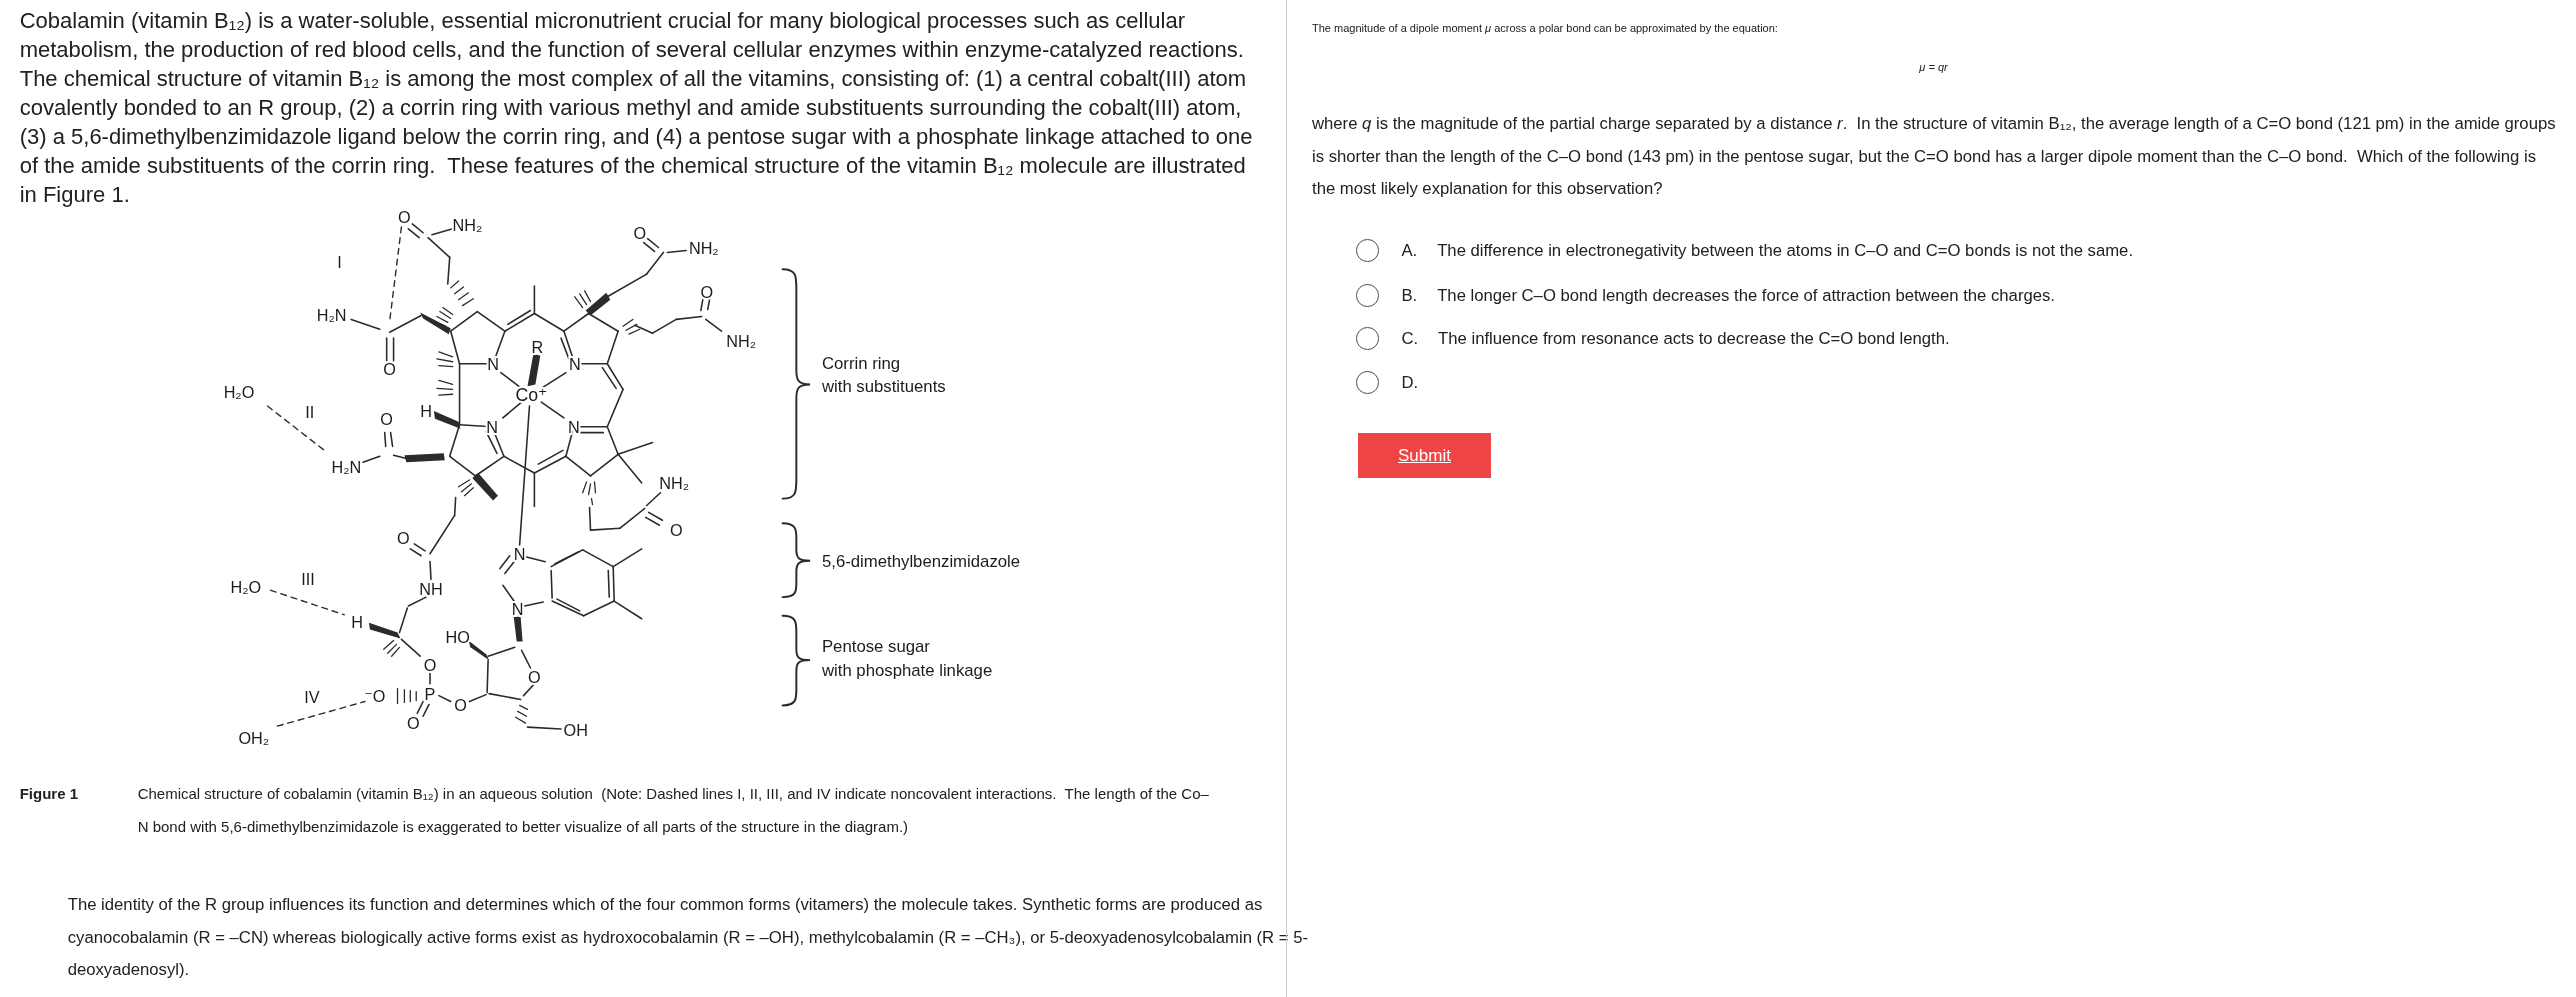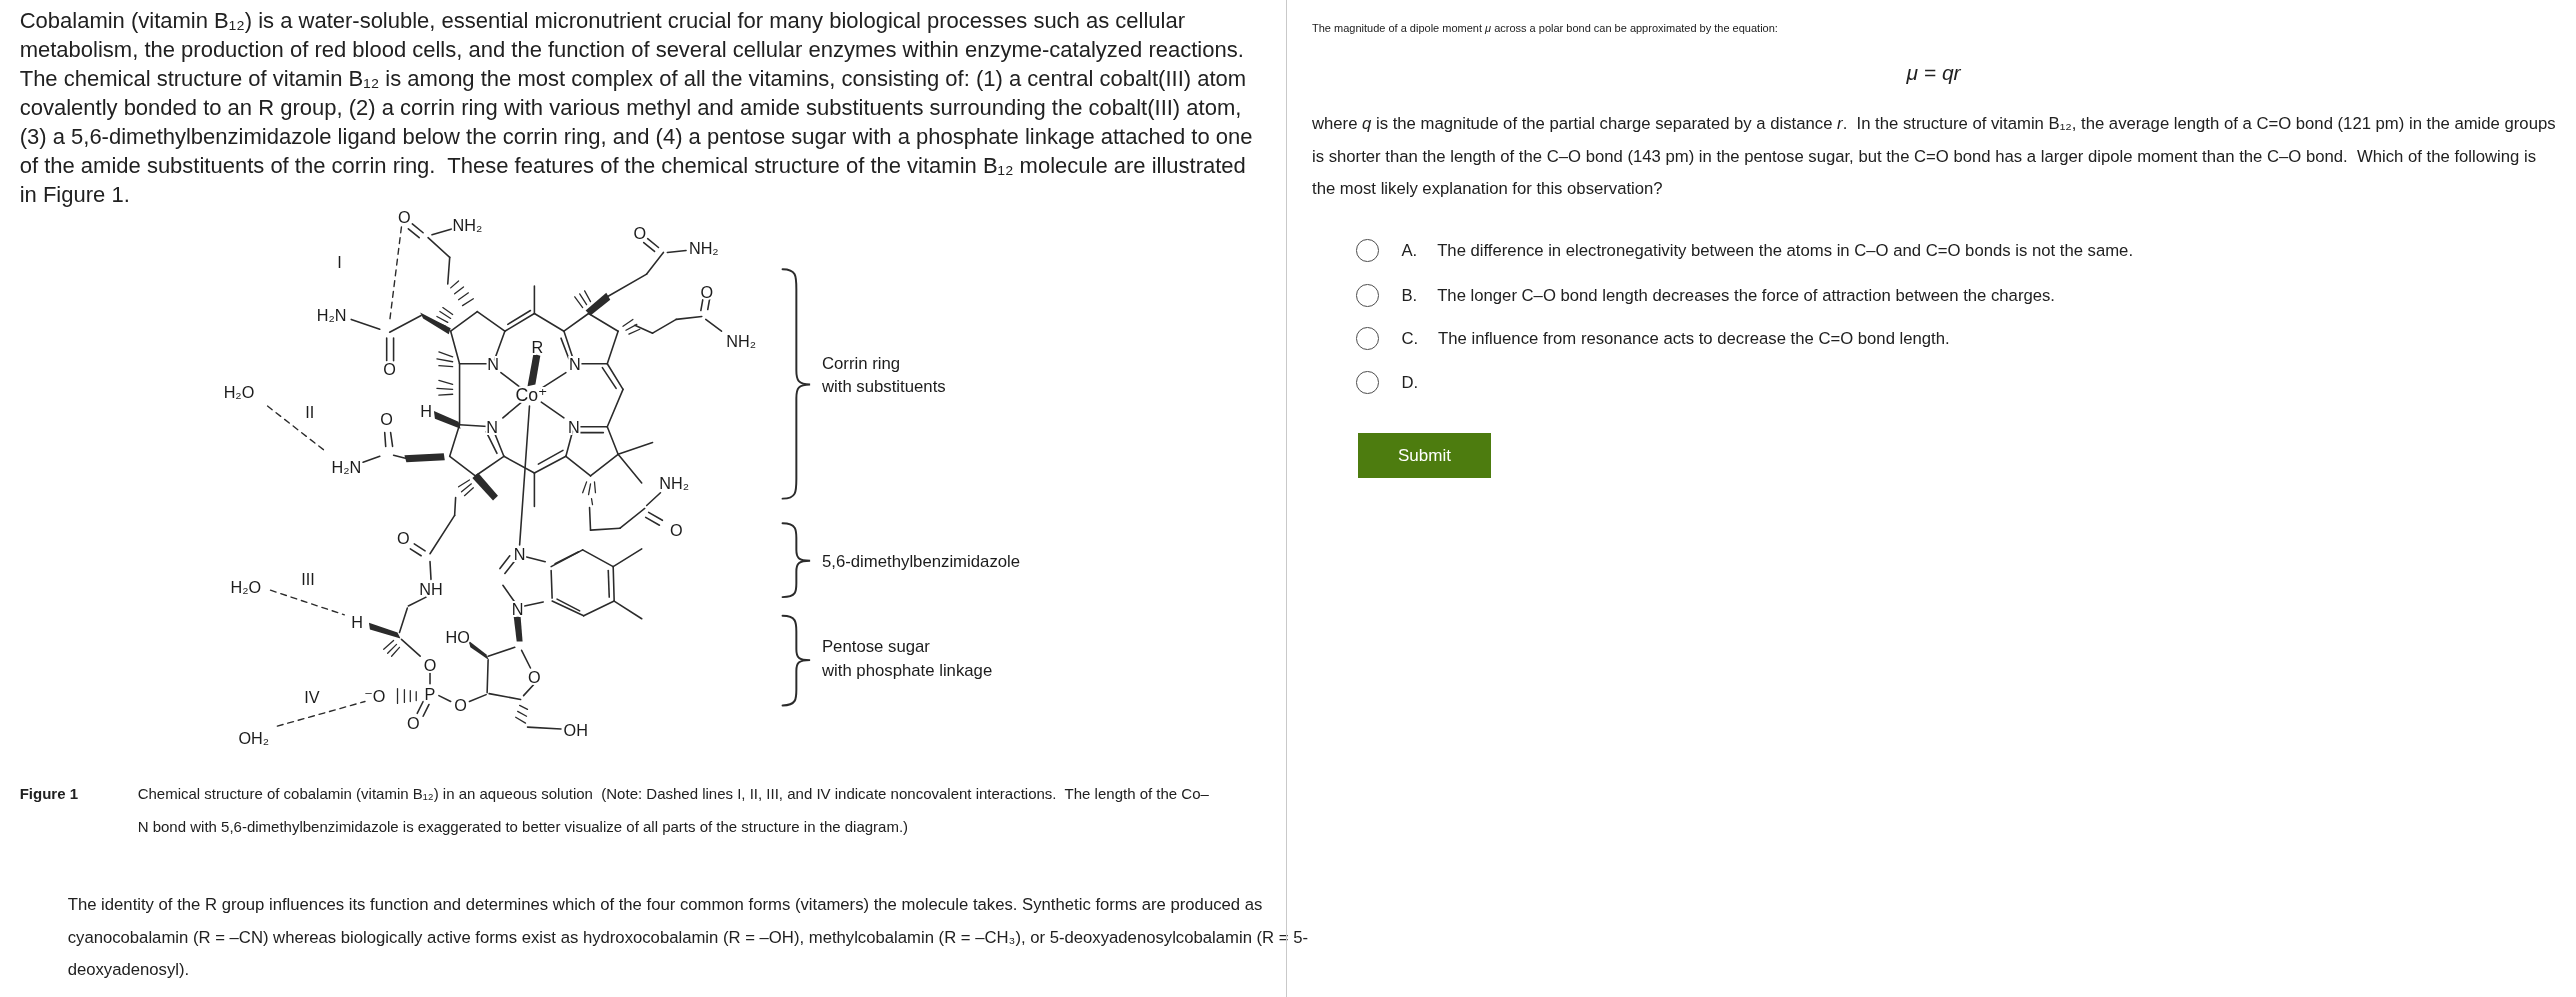--- a/index.html
+++ b/index.html
@@ -7,21 +7,21 @@
     width:2576px;height:998px;position:relative;background:#ffffff;
     font-family:"Liberation Sans","DejaVu Sans",sans-serif;color:#212121;
     overflow:hidden;
   }
   .abs{position:absolute;}
   .para{font-size:22px;line-height:29px;white-space:pre-wrap;}
   .para2{font-size:16.7px;line-height:32.5px;white-space:pre-wrap;margin-left:48px;}
   .divider{left:1286px;top:0;width:1px;height:998px;background:#c9c9c9;}
   
   .r-intro{left:1312px;top:13.8px;width:1243px;font-size:11px;line-height:28.6px;}
-  .r-eq{left:1312px;top:61px;width:1243px;text-align:center;font-size:21px;font-style:italic;}
+  .r-eq{left:1312px;top:61px;width:1243px;text-align:center;font-size:11px;font-style:italic;}
   .r-body{left:1312px;top:108px;width:1249px;font-size:16.7px;line-height:32.5px;white-space:pre-wrap;}
   .ital{font-style:italic;}
   .opt-row{position:absolute;display:flex;align-items:center;height:25.6px;font-size:16.7px;}
   .radio{width:22.7px;height:22.7px;border:1.6px solid #4d4d4d;border-radius:50%;background:#fff;box-sizing:border-box;flex:none;}
   .opt-letter{margin-left:22.7px;}
   .opt-text{margin-left:20px;}
   .submit-btn{left:1358px;top:433px;width:133px;height:45px;display:flex;align-items:center;justify-content:center;
     color:#ffffff;font-size:17px;border:none;cursor:pointer;}
   
   .p1{left:19.7px;top:5.9px;width:1243px;}
@@ -327,14 +327,14 @@
 <div class="abs opt-row" style="left:1356px;top:326px;">
   <div class="radio"></div>
   <span class="opt-letter">C.</span>
   <span class="opt-text">The influence from resonance acts to decrease the C=O bond length.</span>
 </div>
 <div class="abs opt-row" style="left:1356px;top:370px;">
   <div class="radio"></div>
   <span class="opt-letter">D.</span>
 </div>
 
-<button class="abs submit-btn" style="background: #4d7c0f;">Submit</button>
+<button class="abs submit-btn" style="background: #ef4444; text-decoration: underline;">Submit</button>
 
 
 </body></html>

